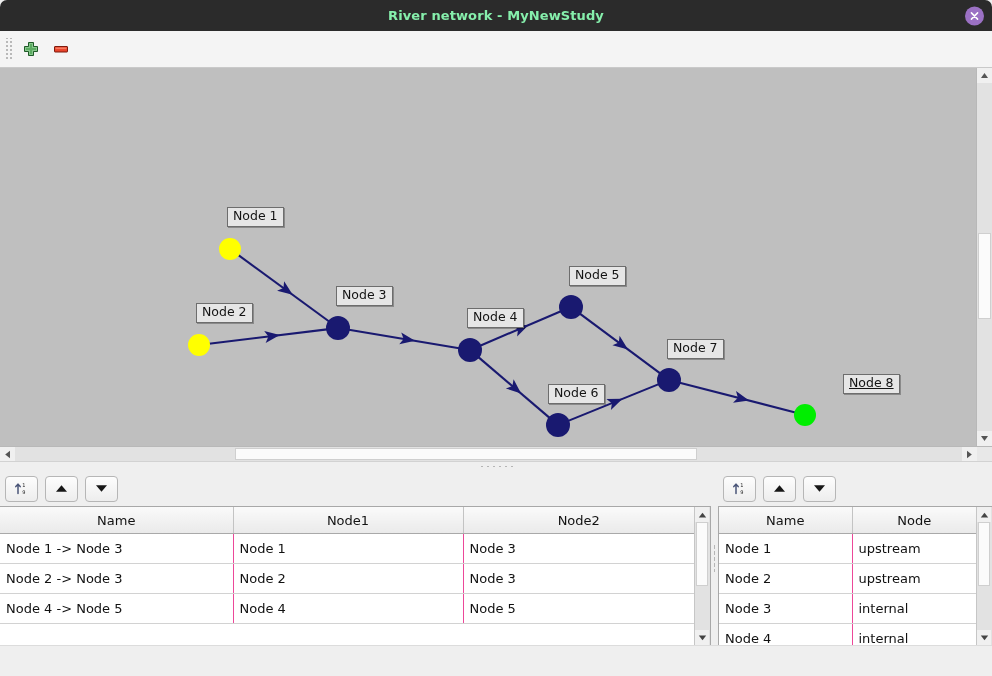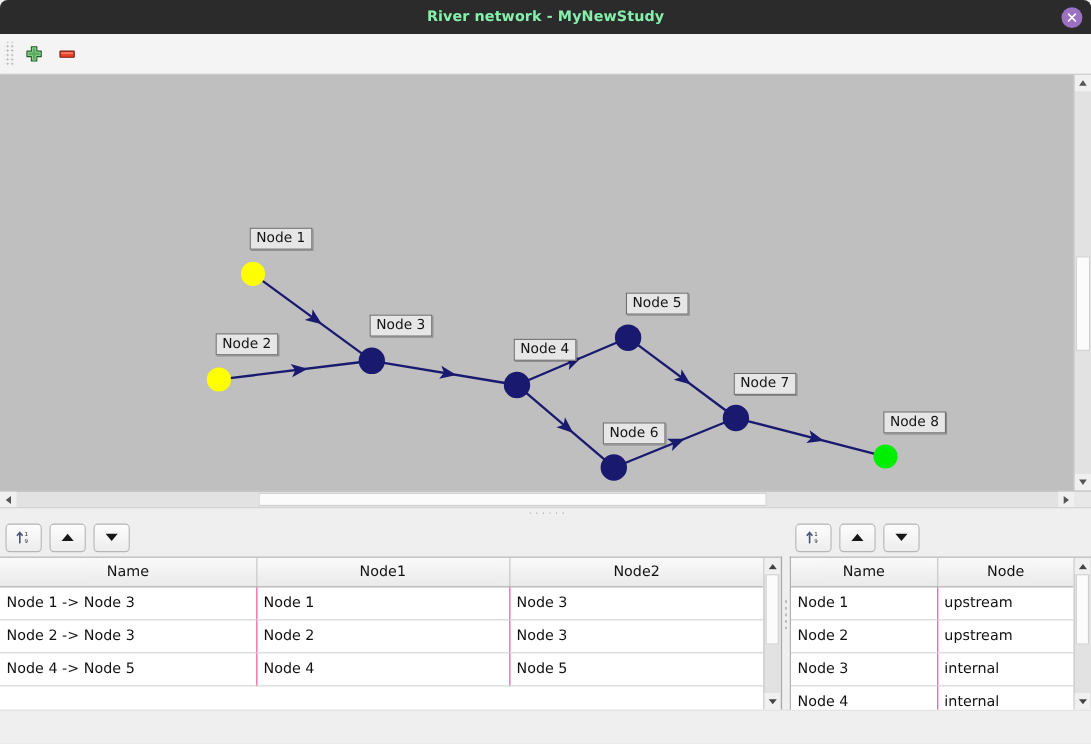--- a/index.html
+++ b/index.html
@@ -389,21 +389,21 @@
           </g>
       </svg>
       <div id="labels-layer">
           <div class="node-label" style="left: 227px; top: 139px;">Node 1</div>
           <div class="node-label" style="left: 196px; top: 235px;">Node 2</div>
           <div class="node-label" style="left: 336px; top: 218px;">Node 3</div>
           <div class="node-label" style="left: 467px; top: 240px;">Node 4</div>
           <div class="node-label" style="left: 569px; top: 198px;">Node 5</div>
           <div class="node-label" style="left: 548px; top: 316px;">Node 6</div>
           <div class="node-label" style="left: 667px; top: 271px;">Node 7</div>
-          <div class="node-label" style="left: 803px; top: 306px;">Node 8</div>
+          <div class="node-label" style="left: 843px; top: 306px; text-decoration: underline;">Node 8</div>
         </div>
     </div>
 
     <div id="v-scroll">
       <div class="sb-arrow top">
         <svg width="9" height="7" viewBox="0 0 9 7">
             <path d="M4.5 1 L8 6 L1 6 z" fill="#555"></path>
           </svg>
       </div>
       <div class="sb-track">

